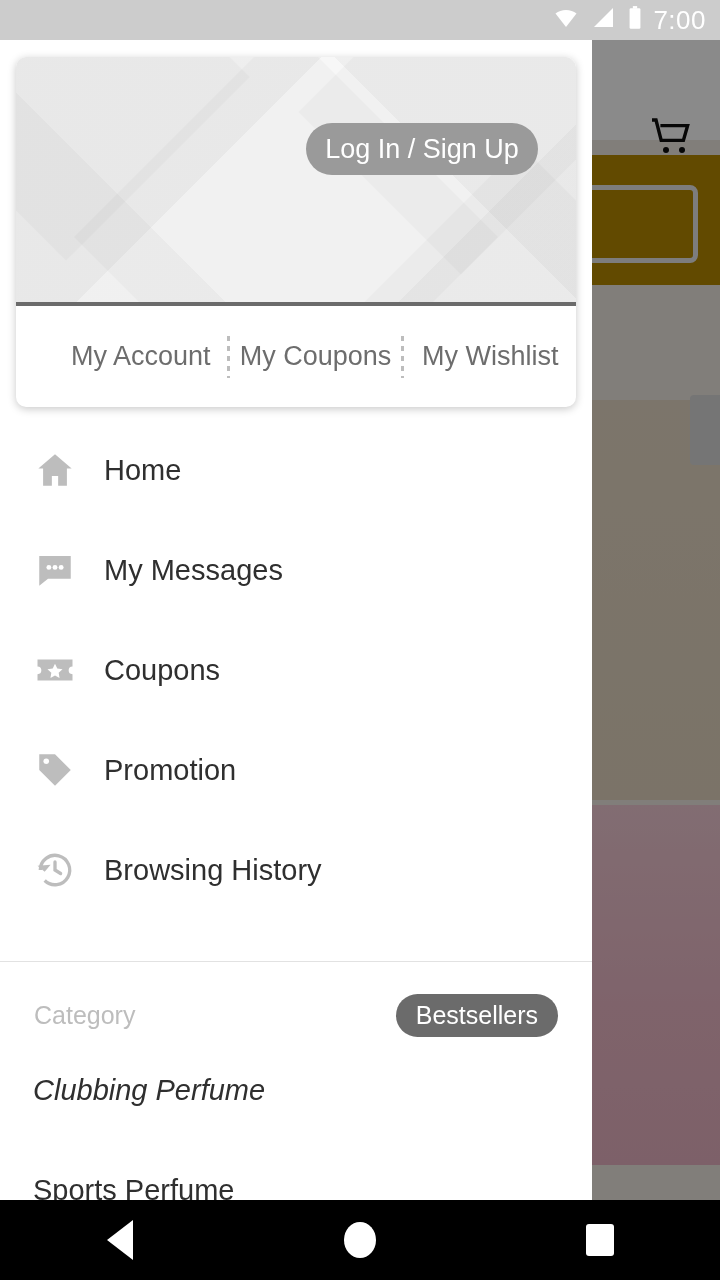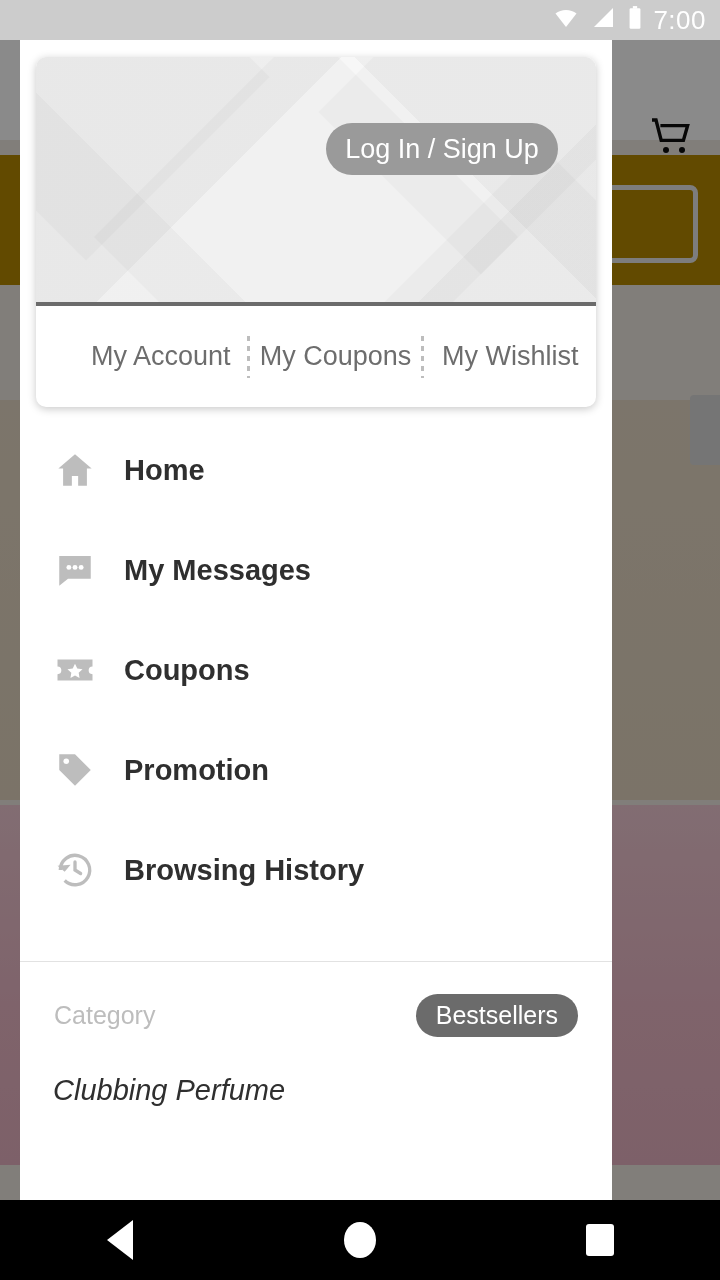--- a/index.html
+++ b/index.html
@@ -65,21 +65,21 @@
     position: absolute; top: 0; left: 0; right: 0; height: 40px;
     background: #cccccc; display: flex; align-items: center;
     justify-content: flex-end; padding-right: 14px; gap: 10px; z-index: 40;
   }
   #statusbar .clock { color: #ffffff; font-size: 26px; letter-spacing: 0.5px; }
   .sb-icon { display: block; }
 
   
   #drawer {
     position: absolute; top: 40px; left: 0; width: 592px; height: 1160px;
-    background: #ffffff; z-index: 30; overflow: hidden; margin-left: 20px;
+    background: #ffffff; z-index: 30; overflow: hidden;
   }
 
   
   #acct-card {
     position: absolute; top: 17px; left: 16px; width: 560px; height: 350px;
     background: #ffffff; border-radius: 10px;
     box-shadow: 0 2px 8px rgba(0,0,0,0.22); overflow: hidden;
   }
   #card-hero {
     position: relative; height: 245px; overflow: hidden;
@@ -114,21 +114,21 @@
   #menu { position: absolute; top: 380px; left: 0; width: 592px; }
   .menu-item {
     display: flex; align-items: center; height: 100px;
     padding-left: 32px; cursor: pointer;
   }
   .menu-icon {
     width: 46px; height: 46px; flex: 0 0 46px;
     display: flex; align-items: center; justify-content: center;
     margin-right: 26px;
   }
-  .menu-label { color: #2f2f2f; font-size: 29px; font-weight: bold; }
+  .menu-label { color: #2f2f2f; font-size: 29px; }
 
   
   #cat-divider { position: absolute; top: 921px; left: 0; width: 592px; height: 1px; background: #e2e2e2; }
   #cat-head {
     position: absolute; top: 945px; left: 0; width: 592px; height: 60px;
     display: flex; align-items: center; padding: 0 34px;
   }
   #cat-title { color: #bdbdbd; font-size: 25px; }
   #bestsellers-pill {
     margin-left: auto; background: #6b6b6b; color: #ffffff;
@@ -273,20 +273,21 @@
       </div>
 
     </div>
 
     <div id="cat-divider"></div>
     <div id="cat-head">
       <span id="cat-title">Category</span>
       <span id="bestsellers-pill">Bestsellers</span>
     </div>
     <div class="cat-item" id="cat-0">Clubbing Perfume</div>
+    <div class="cat-item" id="cat-1">Sports Perfume</div>
 
   </div>
 
   <div id="navbar">
     <div class="nav-btn">
       <span id="nav-back-glyph"></span>
     </div>
     <div class="nav-btn">
       <span id="nav-home-glyph"></span>
     </div>

